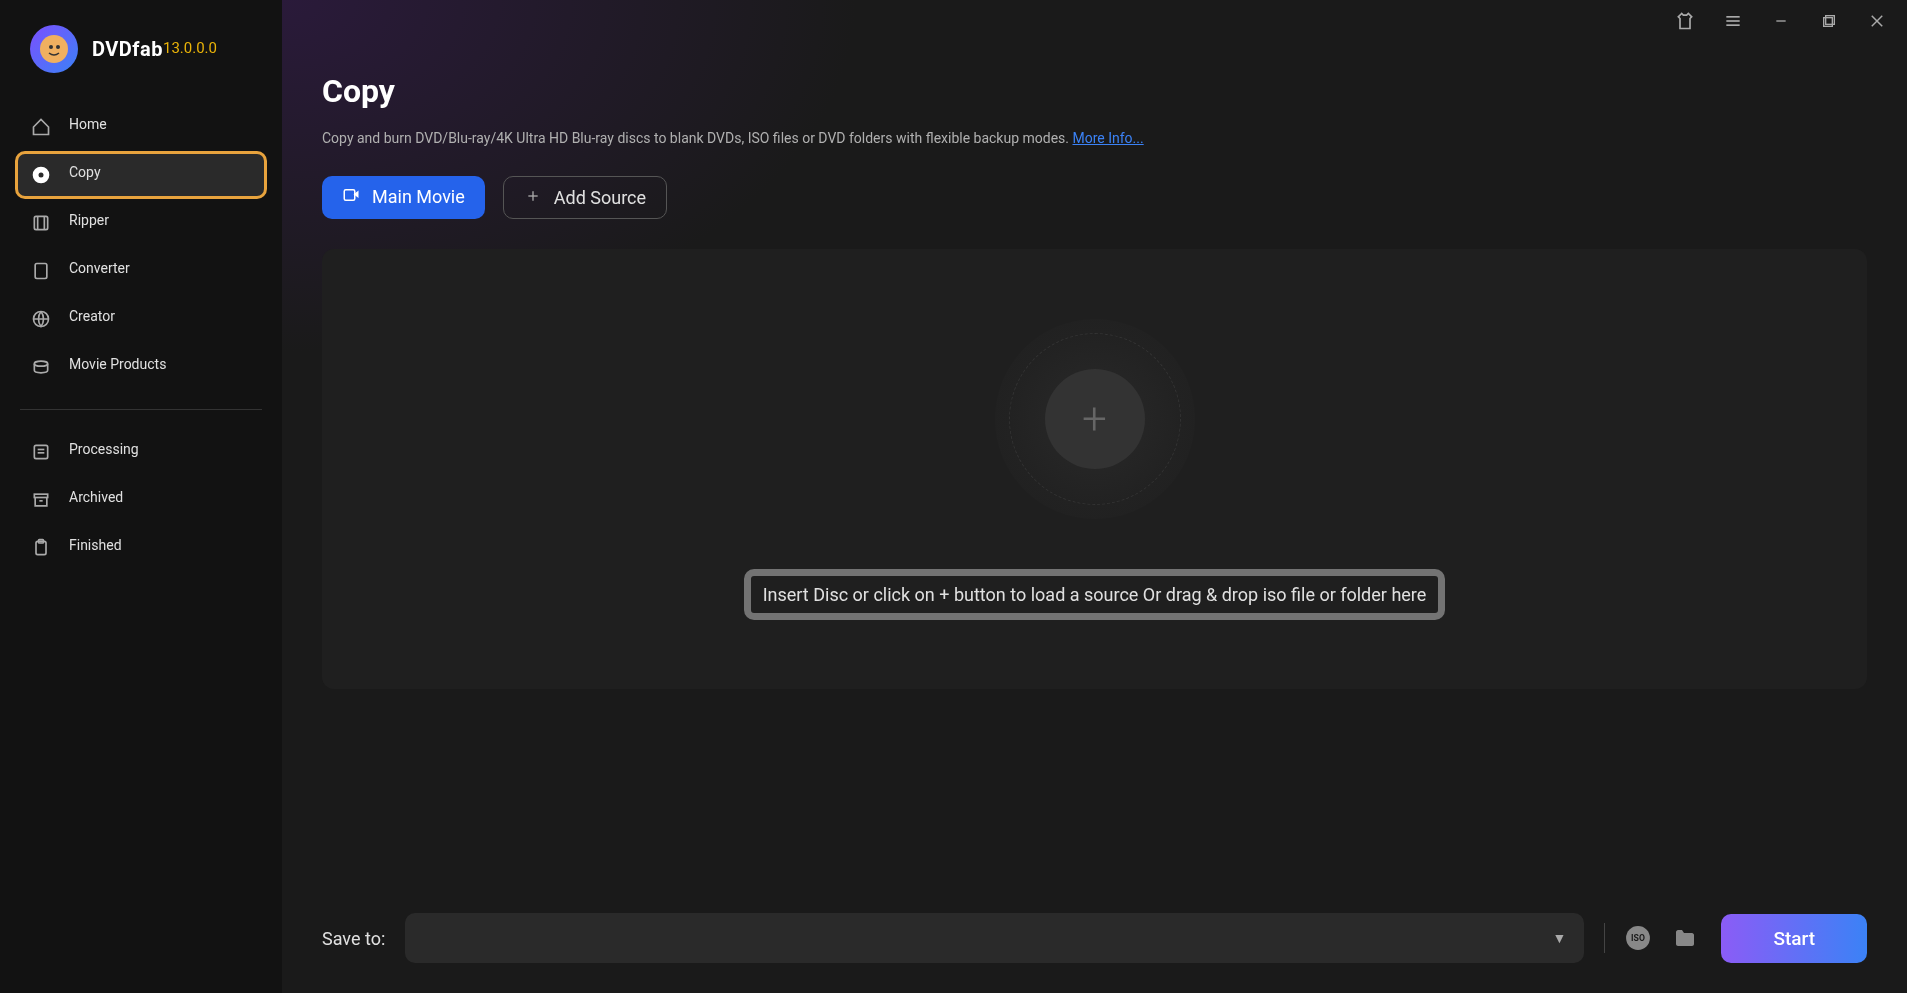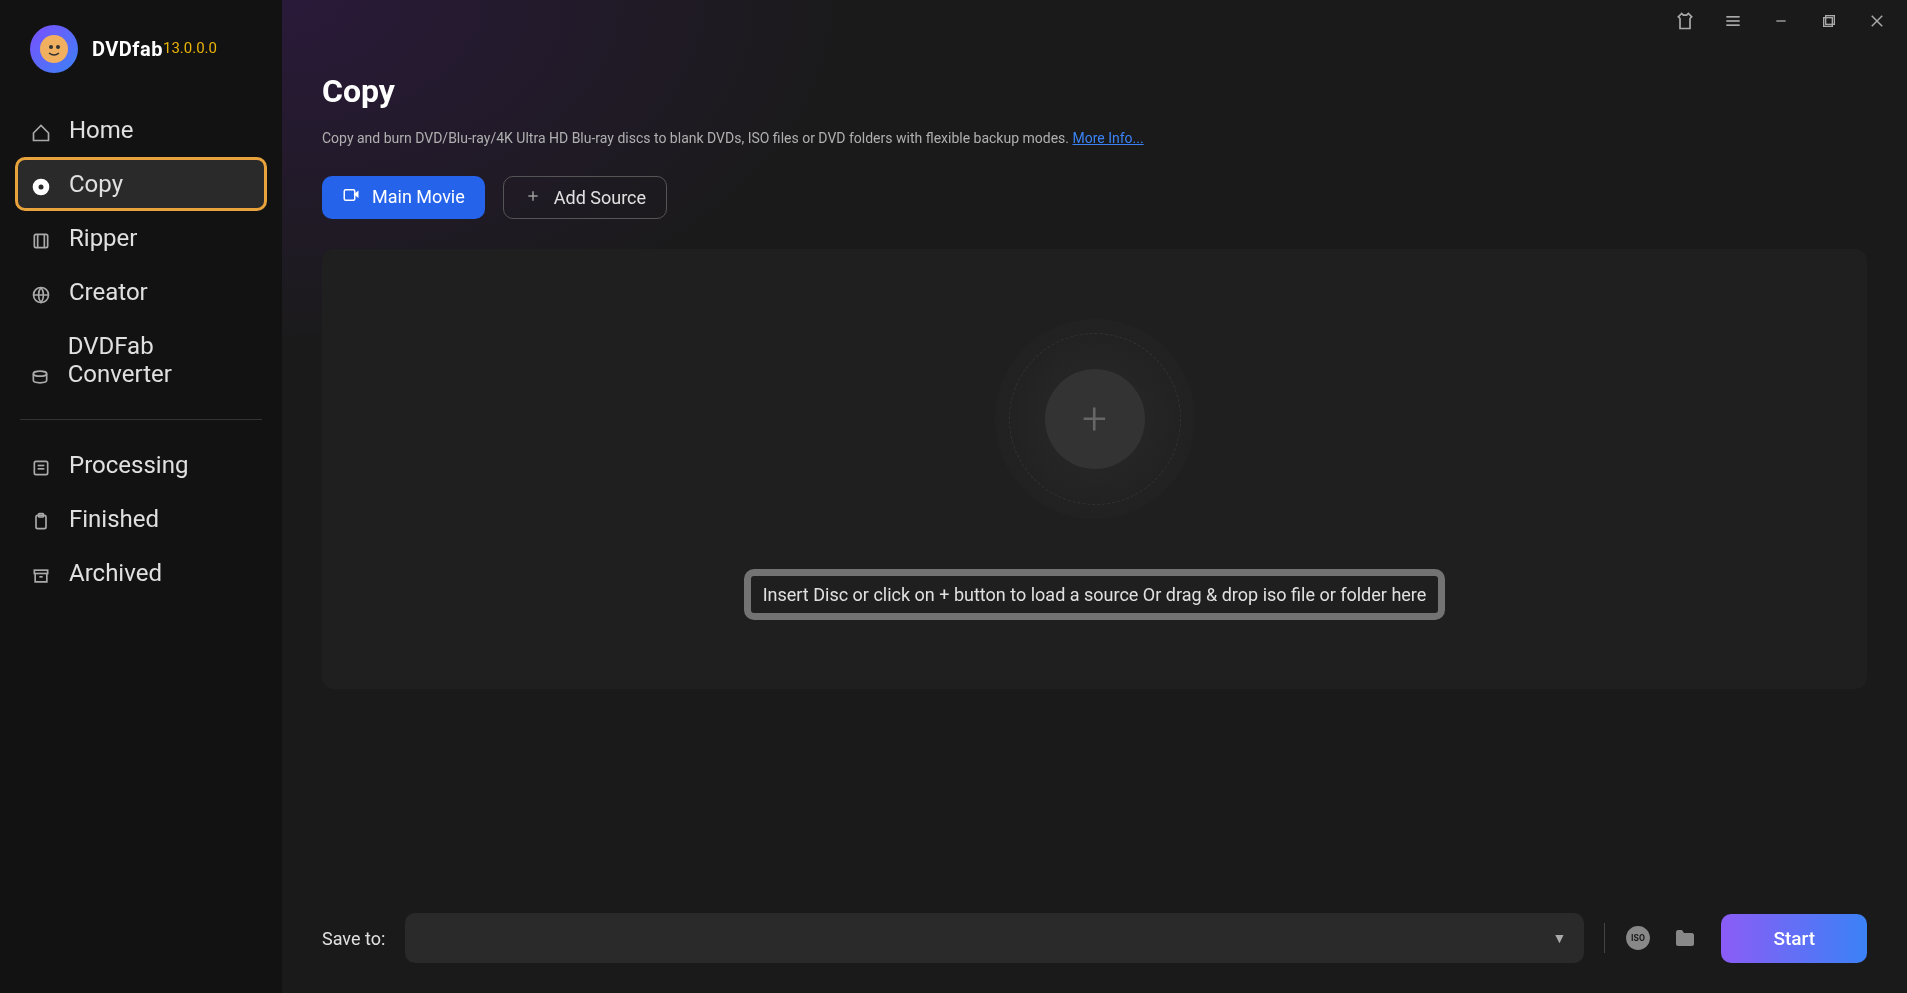--- a/index.html
+++ b/index.html
@@ -66,26 +66,26 @@
       margin-top: 2px;
     }
     
     .nav-list {
       list-style: none;
       padding: 10px 15px 0;
     }
     
     .nav-item {
       display: flex;
-      align-items: flex-end;
+      align-items: flex-start;
       gap: 17px;
       padding: 13px 15px;
       border-radius: 8px;
       cursor: pointer;
-      font-size: 24px;
+      font-size: 14px;
       color: #e0e0e0;
     }
     
     .nav-item.active {
       background: #2a2a2a;
       border: 3px solid #e8a33d;
       border-radius: 10px;
       padding: 10px 12px;
     }
     
@@ -347,68 +347,76 @@
             <rect x="4" y="4" width="16" height="16" rx="2"></rect>
             <line x1="8" y1="4" x2="8" y2="20"></line>
             <line x1="16" y1="4" x2="16" y2="20"></line>
           </svg>
       </span>
       <span>Ripper</span>
     </li>
     <li class="nav-item">
       <span class="nav-icon">
         <svg width="20" height="20" viewBox="0 0 24 24" fill="none" stroke="#aaa" stroke-width="2">
+            <rect x="5" y="3" width="14" height="18" rx="2"></rect>
+          </svg>
+      </span>
+      <span>Converter</span>
+    </li>
+    <li class="nav-item">
+      <span class="nav-icon">
+        <svg width="20" height="20" viewBox="0 0 24 24" fill="none" stroke="#aaa" stroke-width="2">
             <circle cx="12" cy="12" r="9"></circle>
             <path d="M3 12 H21 M12 3 C8 8 8 16 12 21 C16 16 16 8 12 3"></path>
           </svg>
       </span>
       <span>Creator</span>
     </li>
     <li class="nav-item">
       <span class="nav-icon">
         <svg width="20" height="20" viewBox="0 0 24 24" fill="none" stroke="#aaa" stroke-width="2">
             <ellipse cx="12" cy="8" rx="8" ry="3"></ellipse>
             <path d="M4 8 V16 C4 17.7 7.6 19 12 19 C16.4 19 20 17.7 20 16 V8"></path>
           </svg>
       </span>
-      <span>DVDFab Converter</span>
+      <span>Movie Products</span>
     </li>
   </ul>
 
   <div class="nav-divider"></div>
 
   <ul class="nav-list" style="padding-top:0">
     <li class="nav-item">
       <span class="nav-icon">
         <svg width="20" height="20" viewBox="0 0 24 24" fill="none" stroke="#aaa" stroke-width="2">
             <rect x="4" y="4" width="16" height="16" rx="2"></rect>
             <line x1="8" y1="9" x2="16" y2="9"></line>
             <line x1="8" y1="13" x2="16" y2="13"></line>
           </svg>
       </span>
       <span>Processing</span>
     </li>
     <li class="nav-item">
       <span class="nav-icon">
         <svg width="20" height="20" viewBox="0 0 24 24" fill="none" stroke="#aaa" stroke-width="2">
-            <rect x="6" y="4" width="12" height="16" rx="2"></rect>
-            <rect x="9" y="2" width="6" height="4" rx="1"></rect>
-          </svg>
-      </span>
-      <span>Finished</span>
-    </li>
-    <li class="nav-item">
-      <span class="nav-icon">
-        <svg width="20" height="20" viewBox="0 0 24 24" fill="none" stroke="#aaa" stroke-width="2">
             <rect x="4" y="5" width="16" height="4"></rect>
             <path d="M5 9 V19 H19 V9"></path>
             <line x1="10" y1="13" x2="14" y2="13"></line>
           </svg>
       </span>
       <span>Archived</span>
+    </li>
+    <li class="nav-item">
+      <span class="nav-icon">
+        <svg width="20" height="20" viewBox="0 0 24 24" fill="none" stroke="#aaa" stroke-width="2">
+            <rect x="6" y="4" width="12" height="16" rx="2"></rect>
+            <rect x="9" y="2" width="6" height="4" rx="1"></rect>
+          </svg>
+      </span>
+      <span>Finished</span>
     </li>
   </ul>
 </div>
 
 <div class="main">
   <div class="titlebar">
     <span class="titlebar-icon">
       <svg width="20" height="20" viewBox="0 0 24 24" fill="none" stroke="currentColor" stroke-width="2">
           <path d="M8 3 L4 7 L6 9 L6 21 L18 21 L18 9 L20 7 L16 3 L14 5 L10 5 Z"></path>
         </svg>

